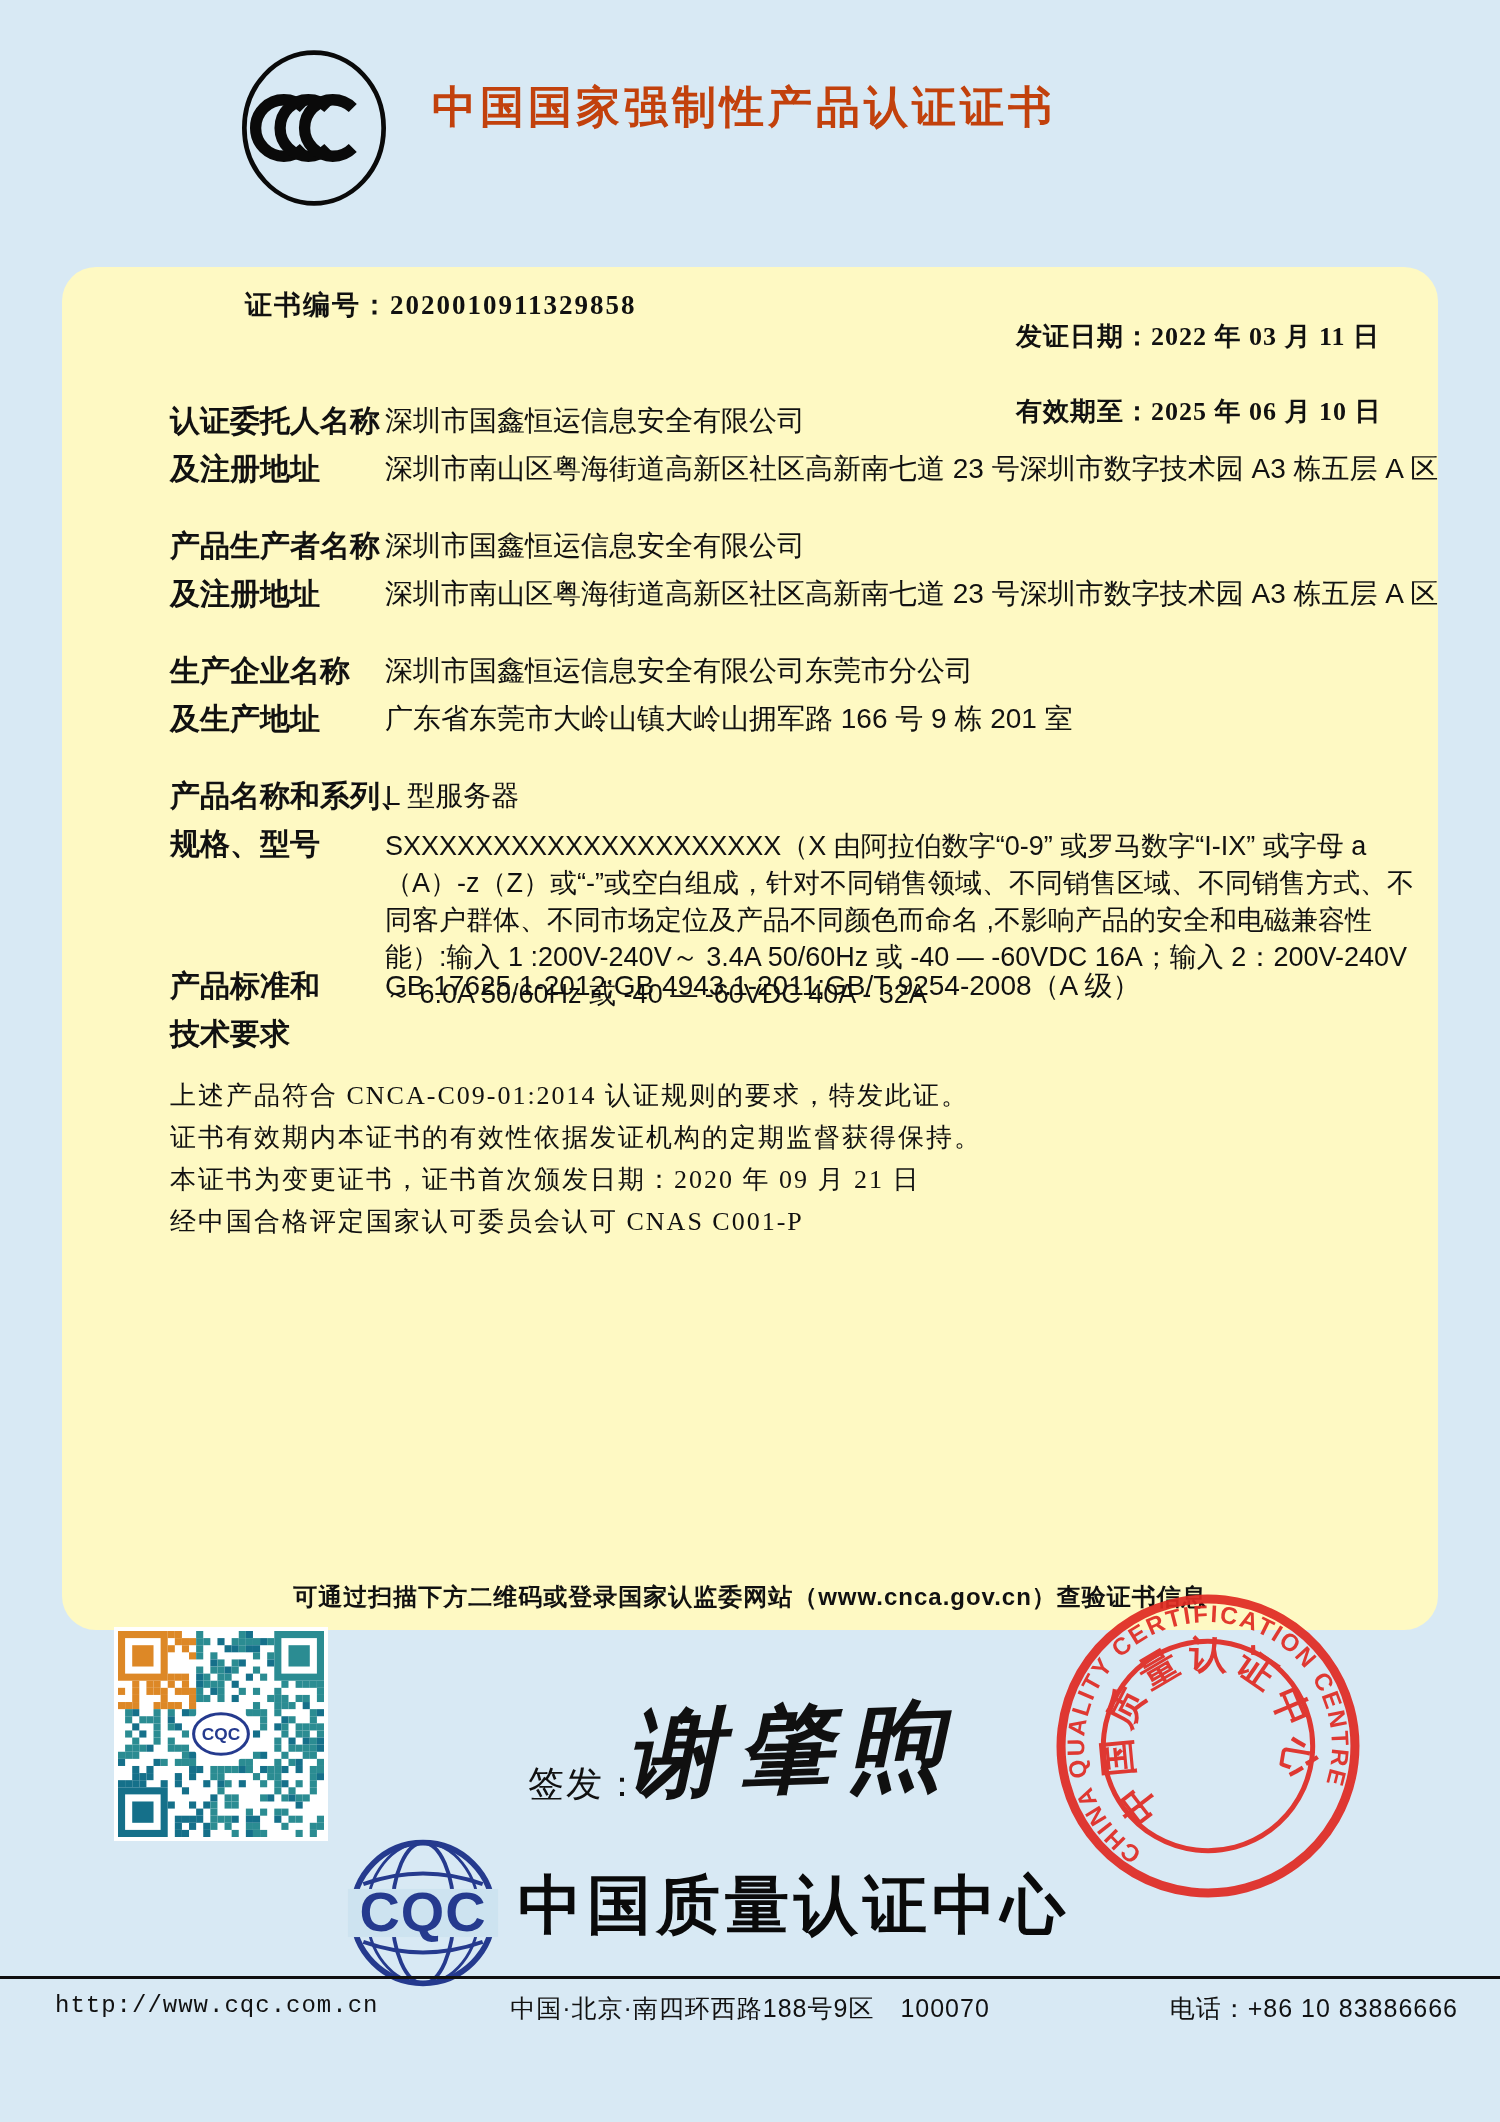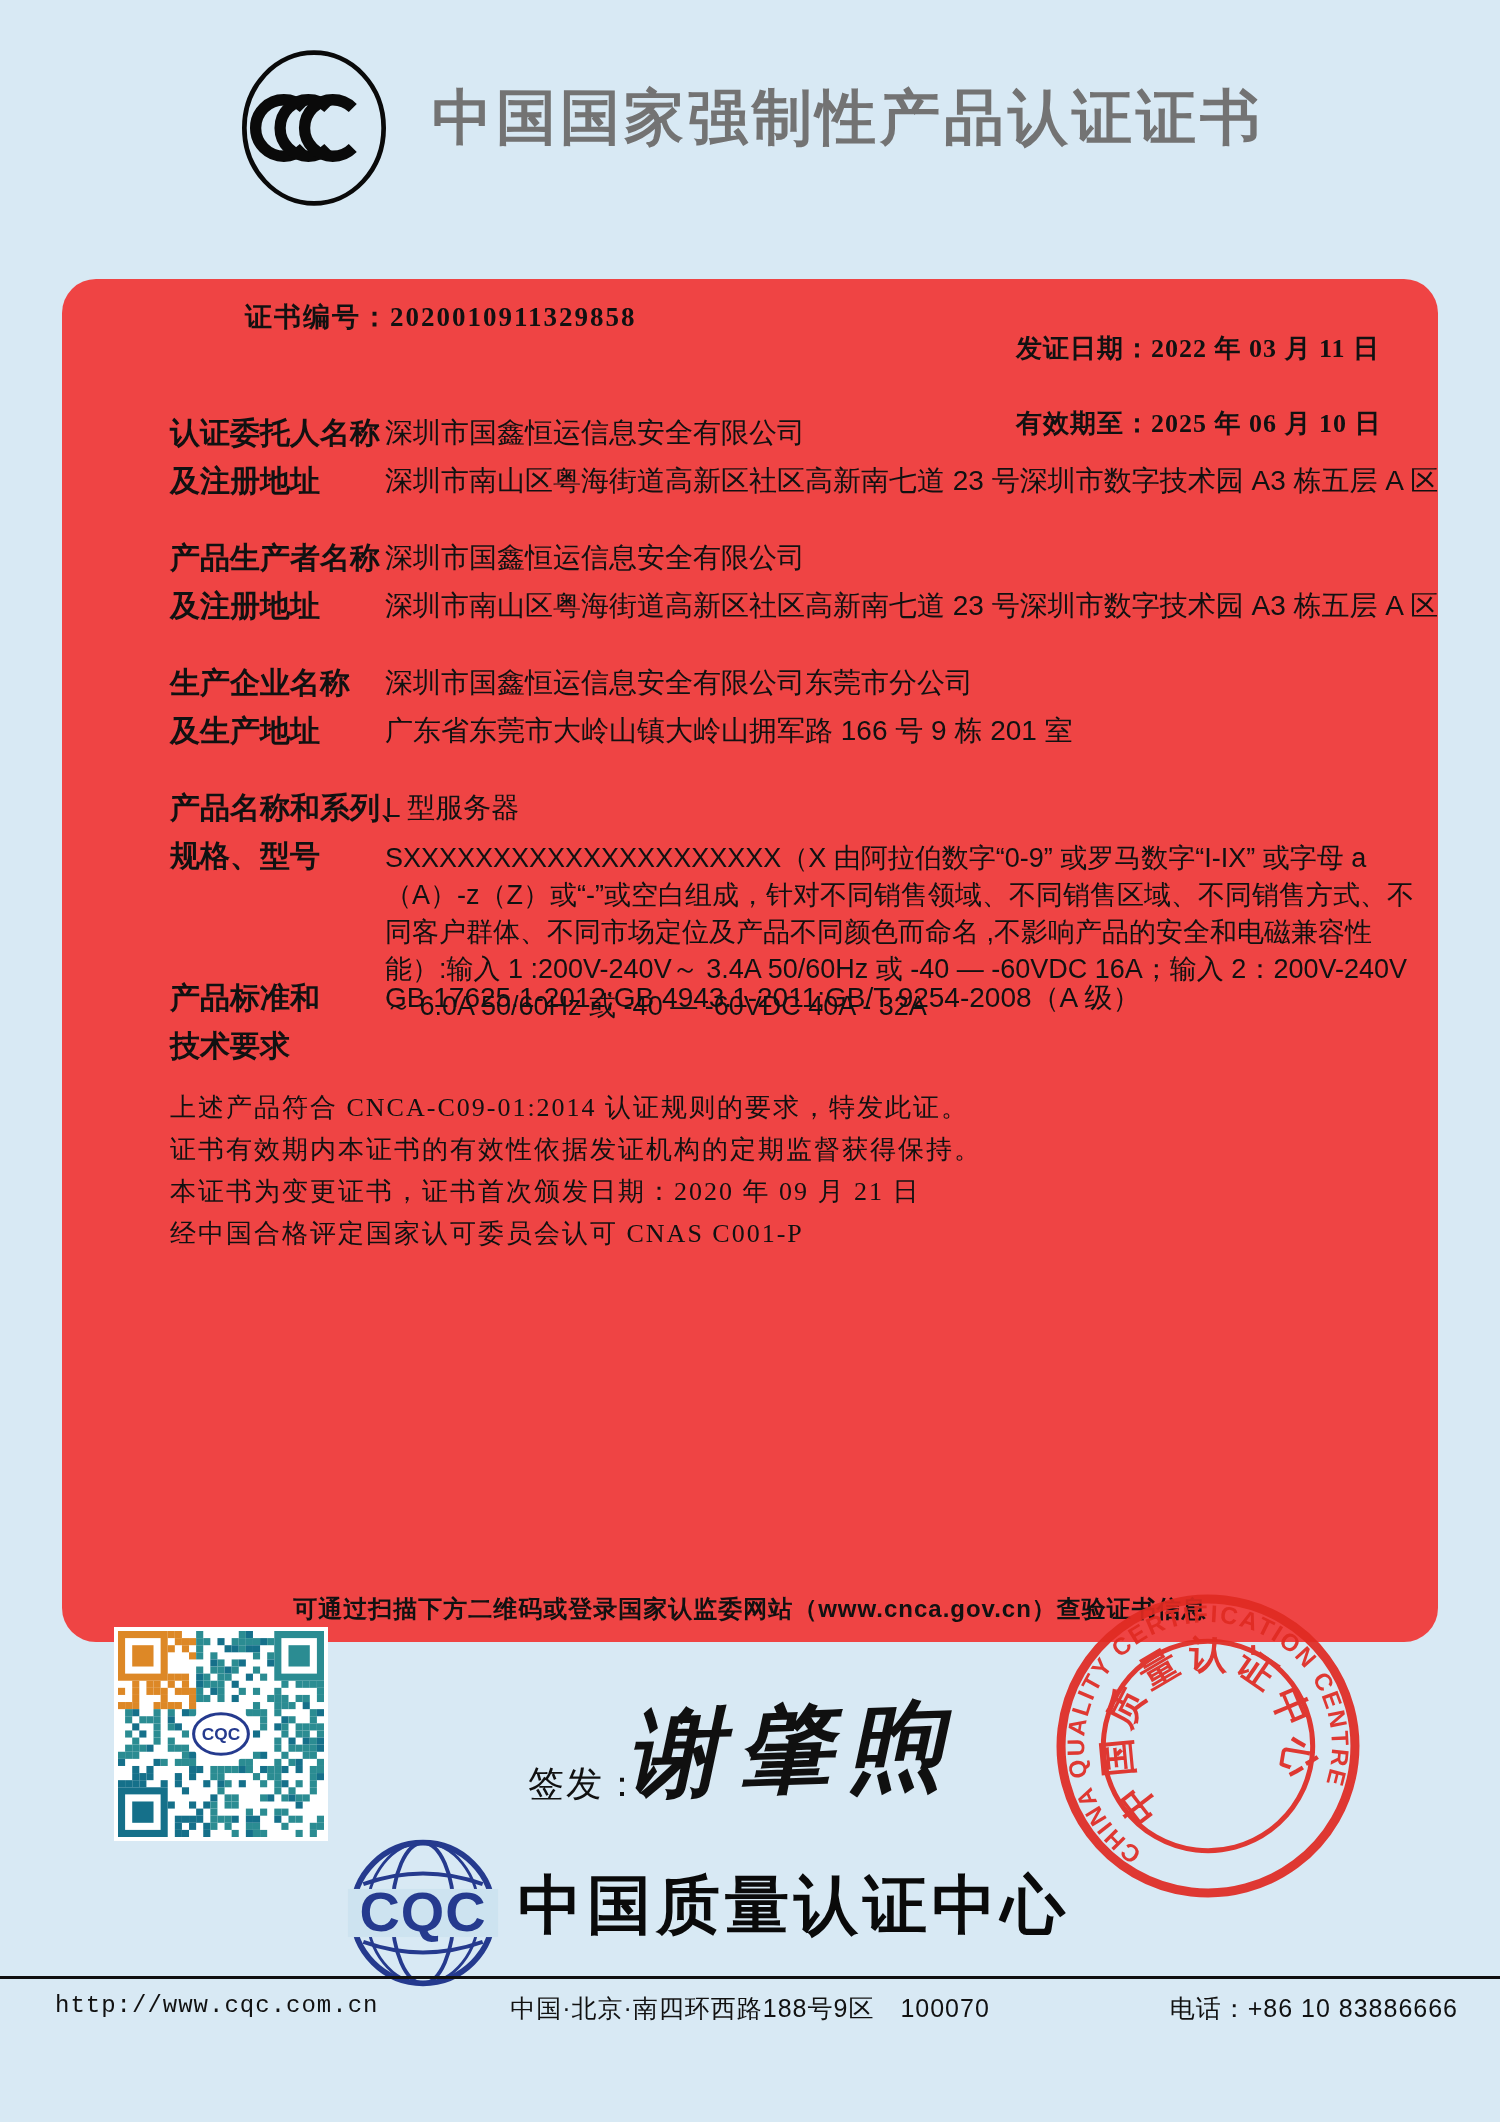--- a/index.html
+++ b/index.html
@@ -10,28 +10,28 @@
     position:relative;
     overflow:hidden;
     color:#111;
   }
   .page { position:absolute; inset:0; }
 
   
   .ccc-logo { position:absolute; left:238px; top:48px; width:152px; height:160px; }
   .page-title {
     position:absolute; left:432px; top:78px;
-    font-size:60px; font-weight:900; letter-spacing:4px; color:#737373;
+    font-size:44px; font-weight:900; letter-spacing:4px; color:#c2410c;
     white-space:nowrap;
   }
 
   
   .panel {
-    position:absolute; left:62px; top:279px; width:1376px; height:1363px;
-    background:#ef4444; border-radius:34px;
+    position:absolute; left:62px; top:267px; width:1376px; height:1363px;
+    background:#fef9c3; border-radius:34px;
   }
   .cert-no {
     position:absolute; left:183px; top:20px;
     font-family:"Liberation Serif","DejaVu Serif",serif;
     font-weight:bold; font-size:27px; letter-spacing:2px; white-space:nowrap;
   }
   .dates { position:absolute; left:954px; top:18px;
     font-family:"Liberation Serif","DejaVu Serif",serif;
     font-weight:bold; font-size:26px; letter-spacing:1px; white-space:nowrap; }
   .dates .drow { line-height:46px;margin-top:29px; }

